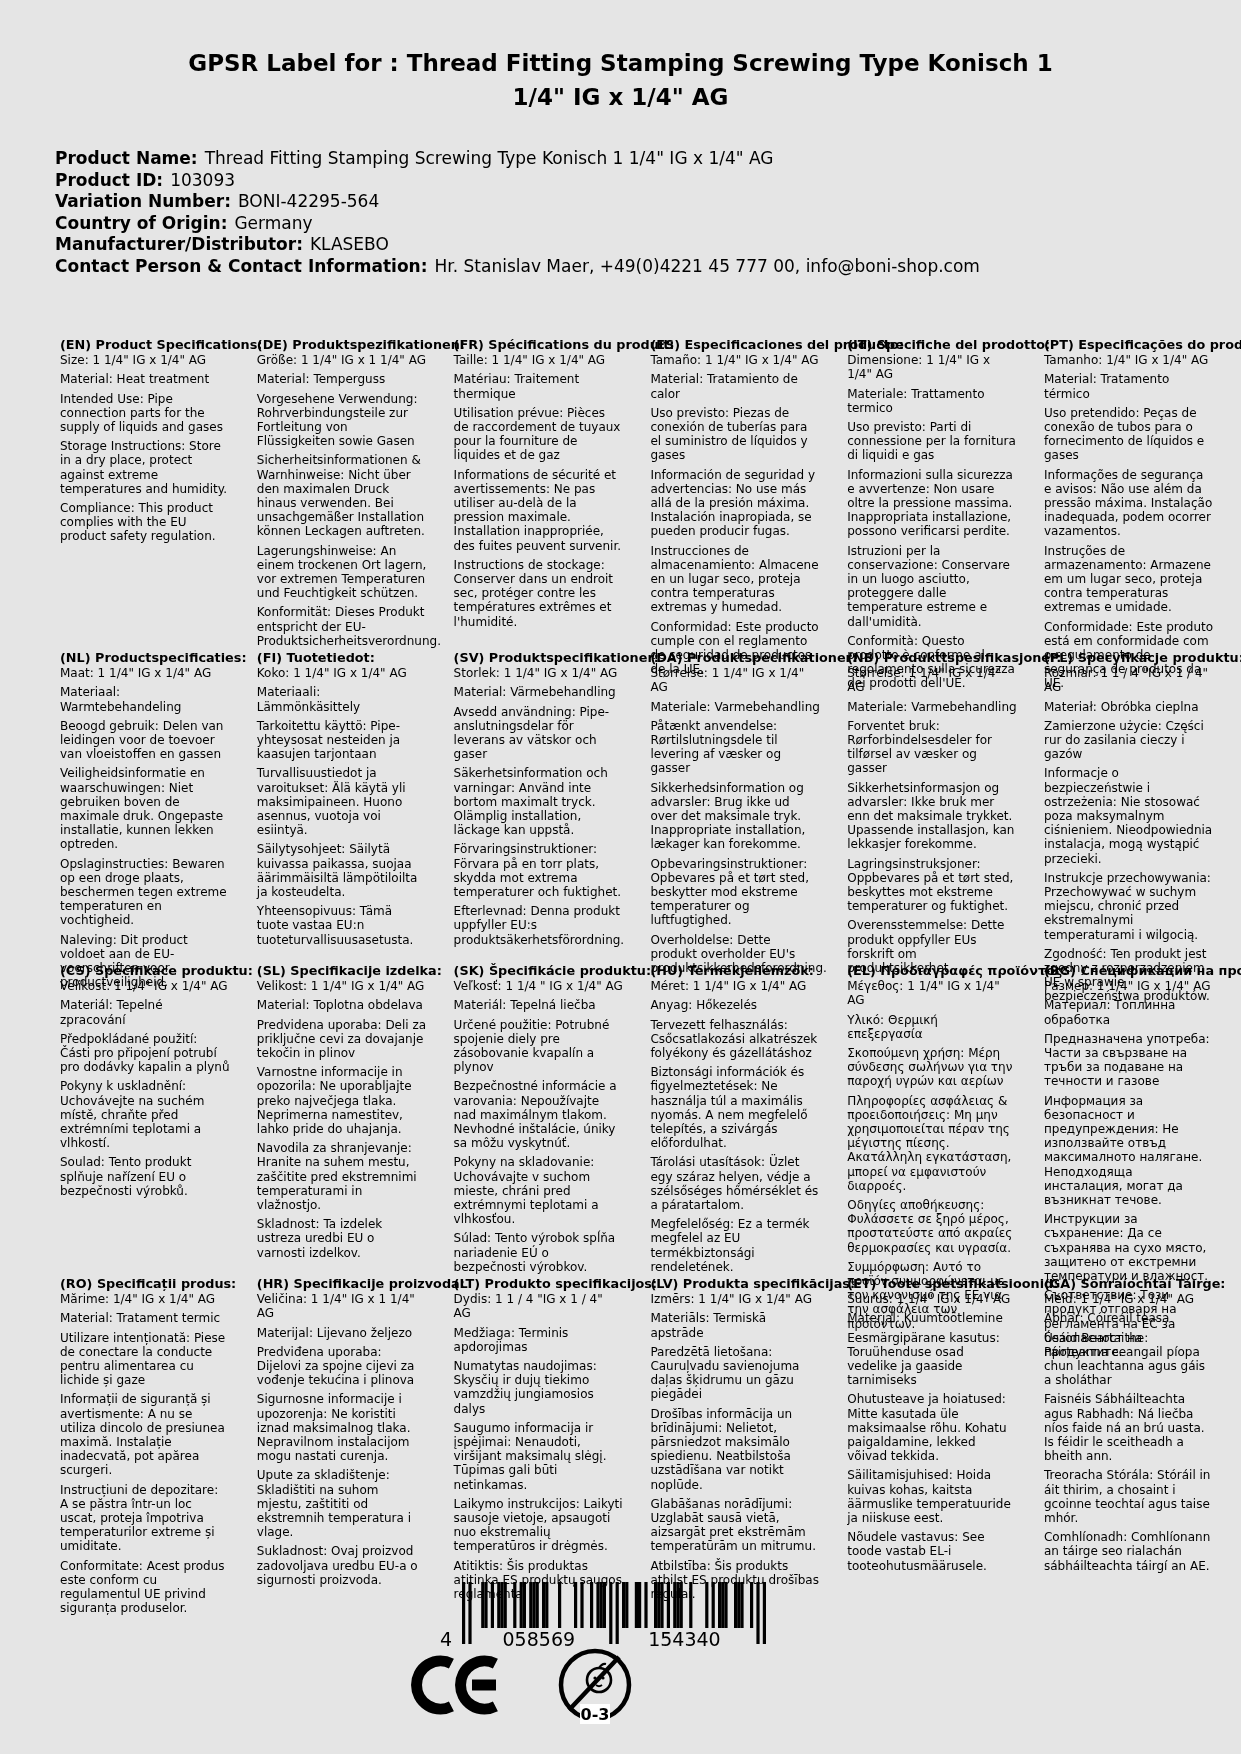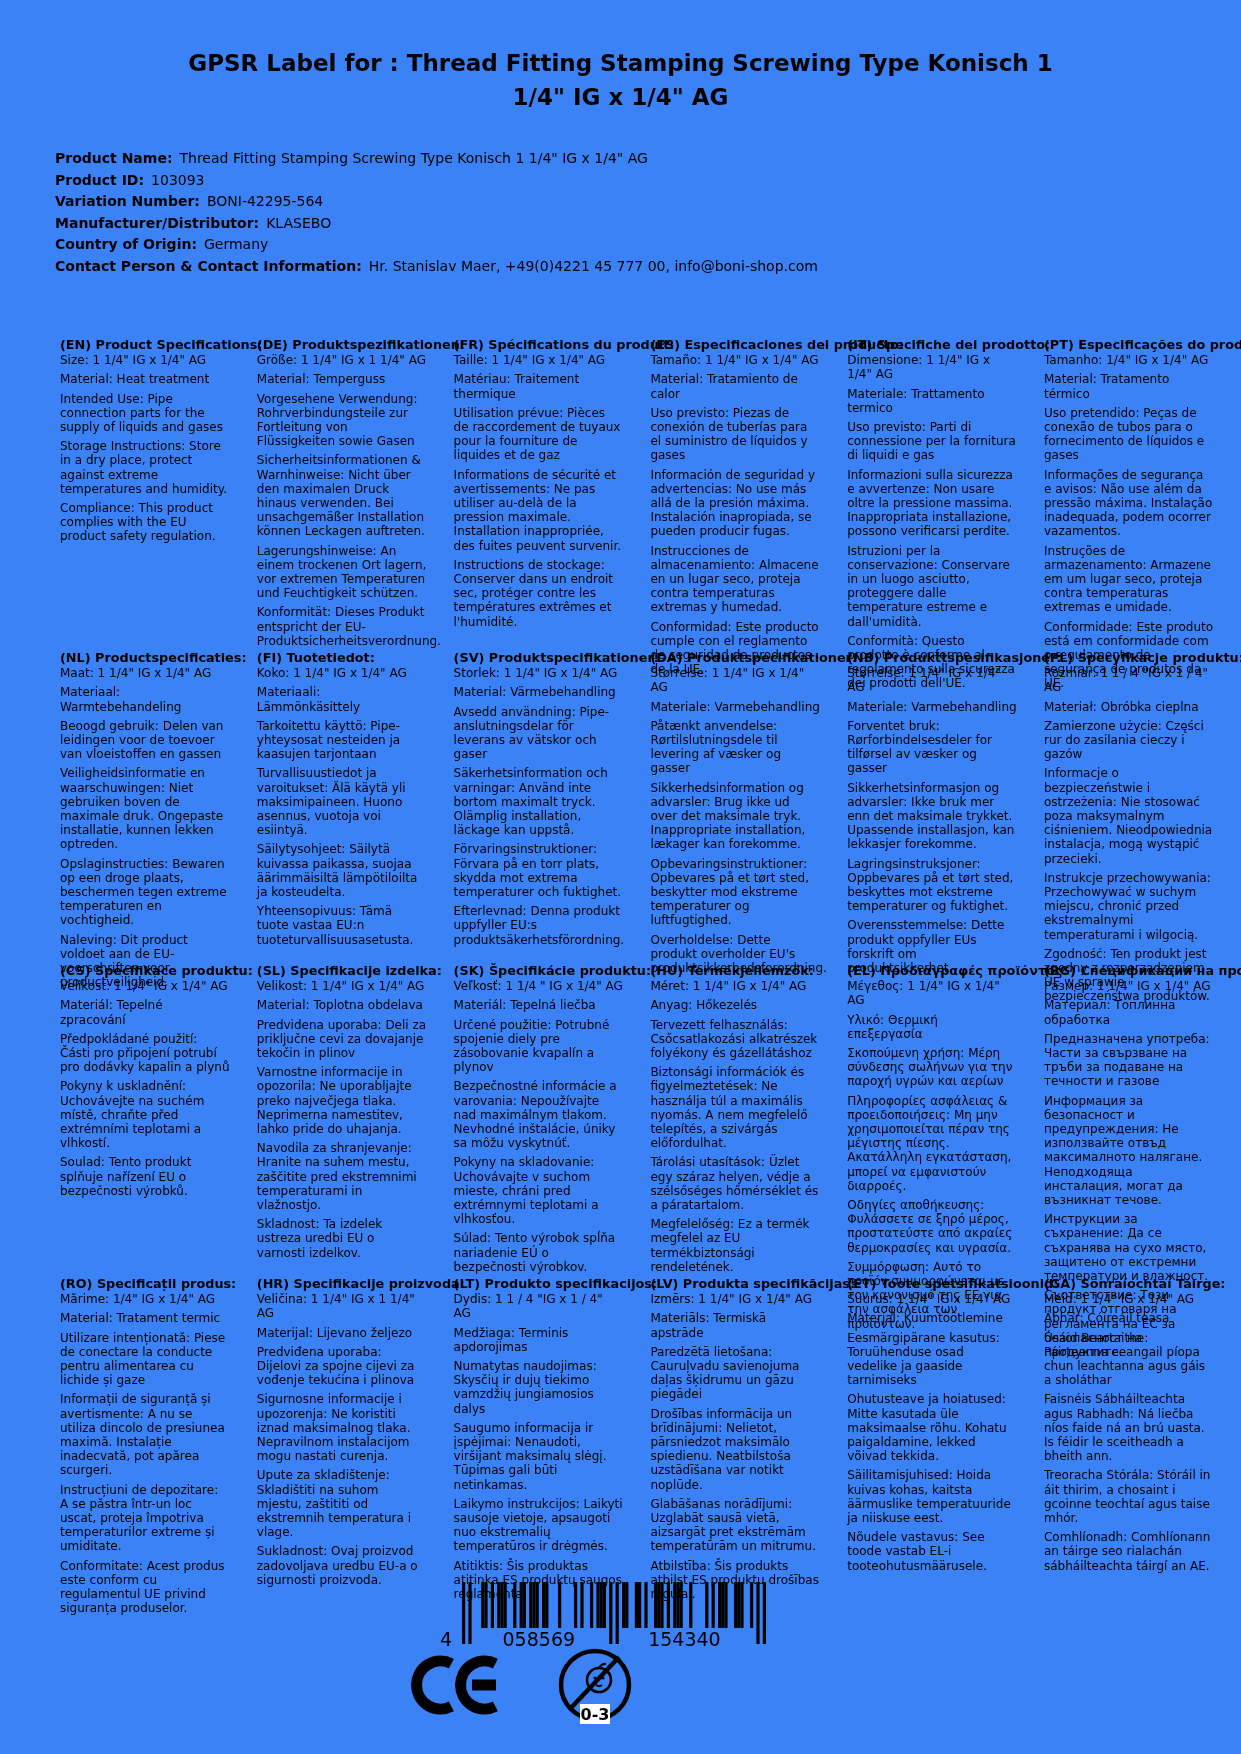--- a/index.html
+++ b/index.html
@@ -1,31 +1,31 @@
 <!DOCTYPE html>
 <html><head>
 <meta charset="utf-8">
 <style>
   html,body{margin:0;padding:0;background:#fff;}
   .page{
     position:relative;
     width:1241px;height:1754px;
-    background:#3b82f6;color:#000;
+    background:#e5e5e5;color:#000;
     font-family:"DejaVu Sans","Liberation Sans",sans-serif;
     overflow:hidden;
   }
   .title{
     margin:0 auto;padding-top:46px;
     max-width:920px;
     text-align:center;
     font-size:23px;font-weight:bold;line-height:34px;
   }
   .product-info{
     position:absolute;left:55px;top:148px;
-    font-size:14px;line-height:21.6px;
+    font-size:17px;line-height:21.6px;
   }
   .pi-row{white-space:nowrap;}
   .pi-label{font-weight:bold;}
   .pi-value{margin-left:7px;}
   .specs-grid{
     position:absolute;left:60px;top:338px;
     display:grid;
     grid-template-columns:repeat(6,196.8px);
     grid-auto-rows:313px;
   }
@@ -49,22 +49,22 @@
 <body>
 
 <div class="page">
 
   <h1 class="title">GPSR Label for : Thread Fitting Stamping Screwing Type Konisch 1 1/4" IG x 1/4" AG</h1>
 
   <div class="product-info" id="product-info">
       <div class="pi-row"><span class="pi-label">Product Name:</span><span class="pi-value">Thread Fitting Stamping Screwing Type Konisch 1 1/4" IG x 1/4" AG</span></div>
       <div class="pi-row"><span class="pi-label">Product ID:</span><span class="pi-value">103093</span></div>
       <div class="pi-row"><span class="pi-label">Variation Number:</span><span class="pi-value">BONI-42295-564</span></div>
+      <div class="pi-row"><span class="pi-label">Country of Origin:</span><span class="pi-value">Germany</span></div>
       <div class="pi-row"><span class="pi-label">Manufacturer/Distributor:</span><span class="pi-value">KLASEBO</span></div>
-      <div class="pi-row"><span class="pi-label">Country of Origin:</span><span class="pi-value">Germany</span></div>
       <div class="pi-row"><span class="pi-label">Contact Person &amp; Contact Information:</span><span class="pi-value">Hr. Stanislav Maer, +49(0)4221 45 777 00, info@boni-shop.com</span></div>
     </div>
 
   <div class="specs-grid" id="specs-grid">
       <div class="spec-cell">
         <h3 class="spec-heading">(EN) Product Specifications:</h3>
         <p class="spec-par">Size: 1 1/4" IG x 1/4" AG</p>
         <p class="spec-par">Material: Heat treatment</p>
         <p class="spec-par">Intended Use: Pipe connection parts for the supply of liquids and gases</p>
         <p class="spec-par">Storage Instructions: Store in a dry place, protect against extreme temperatures and humidity.</p>

